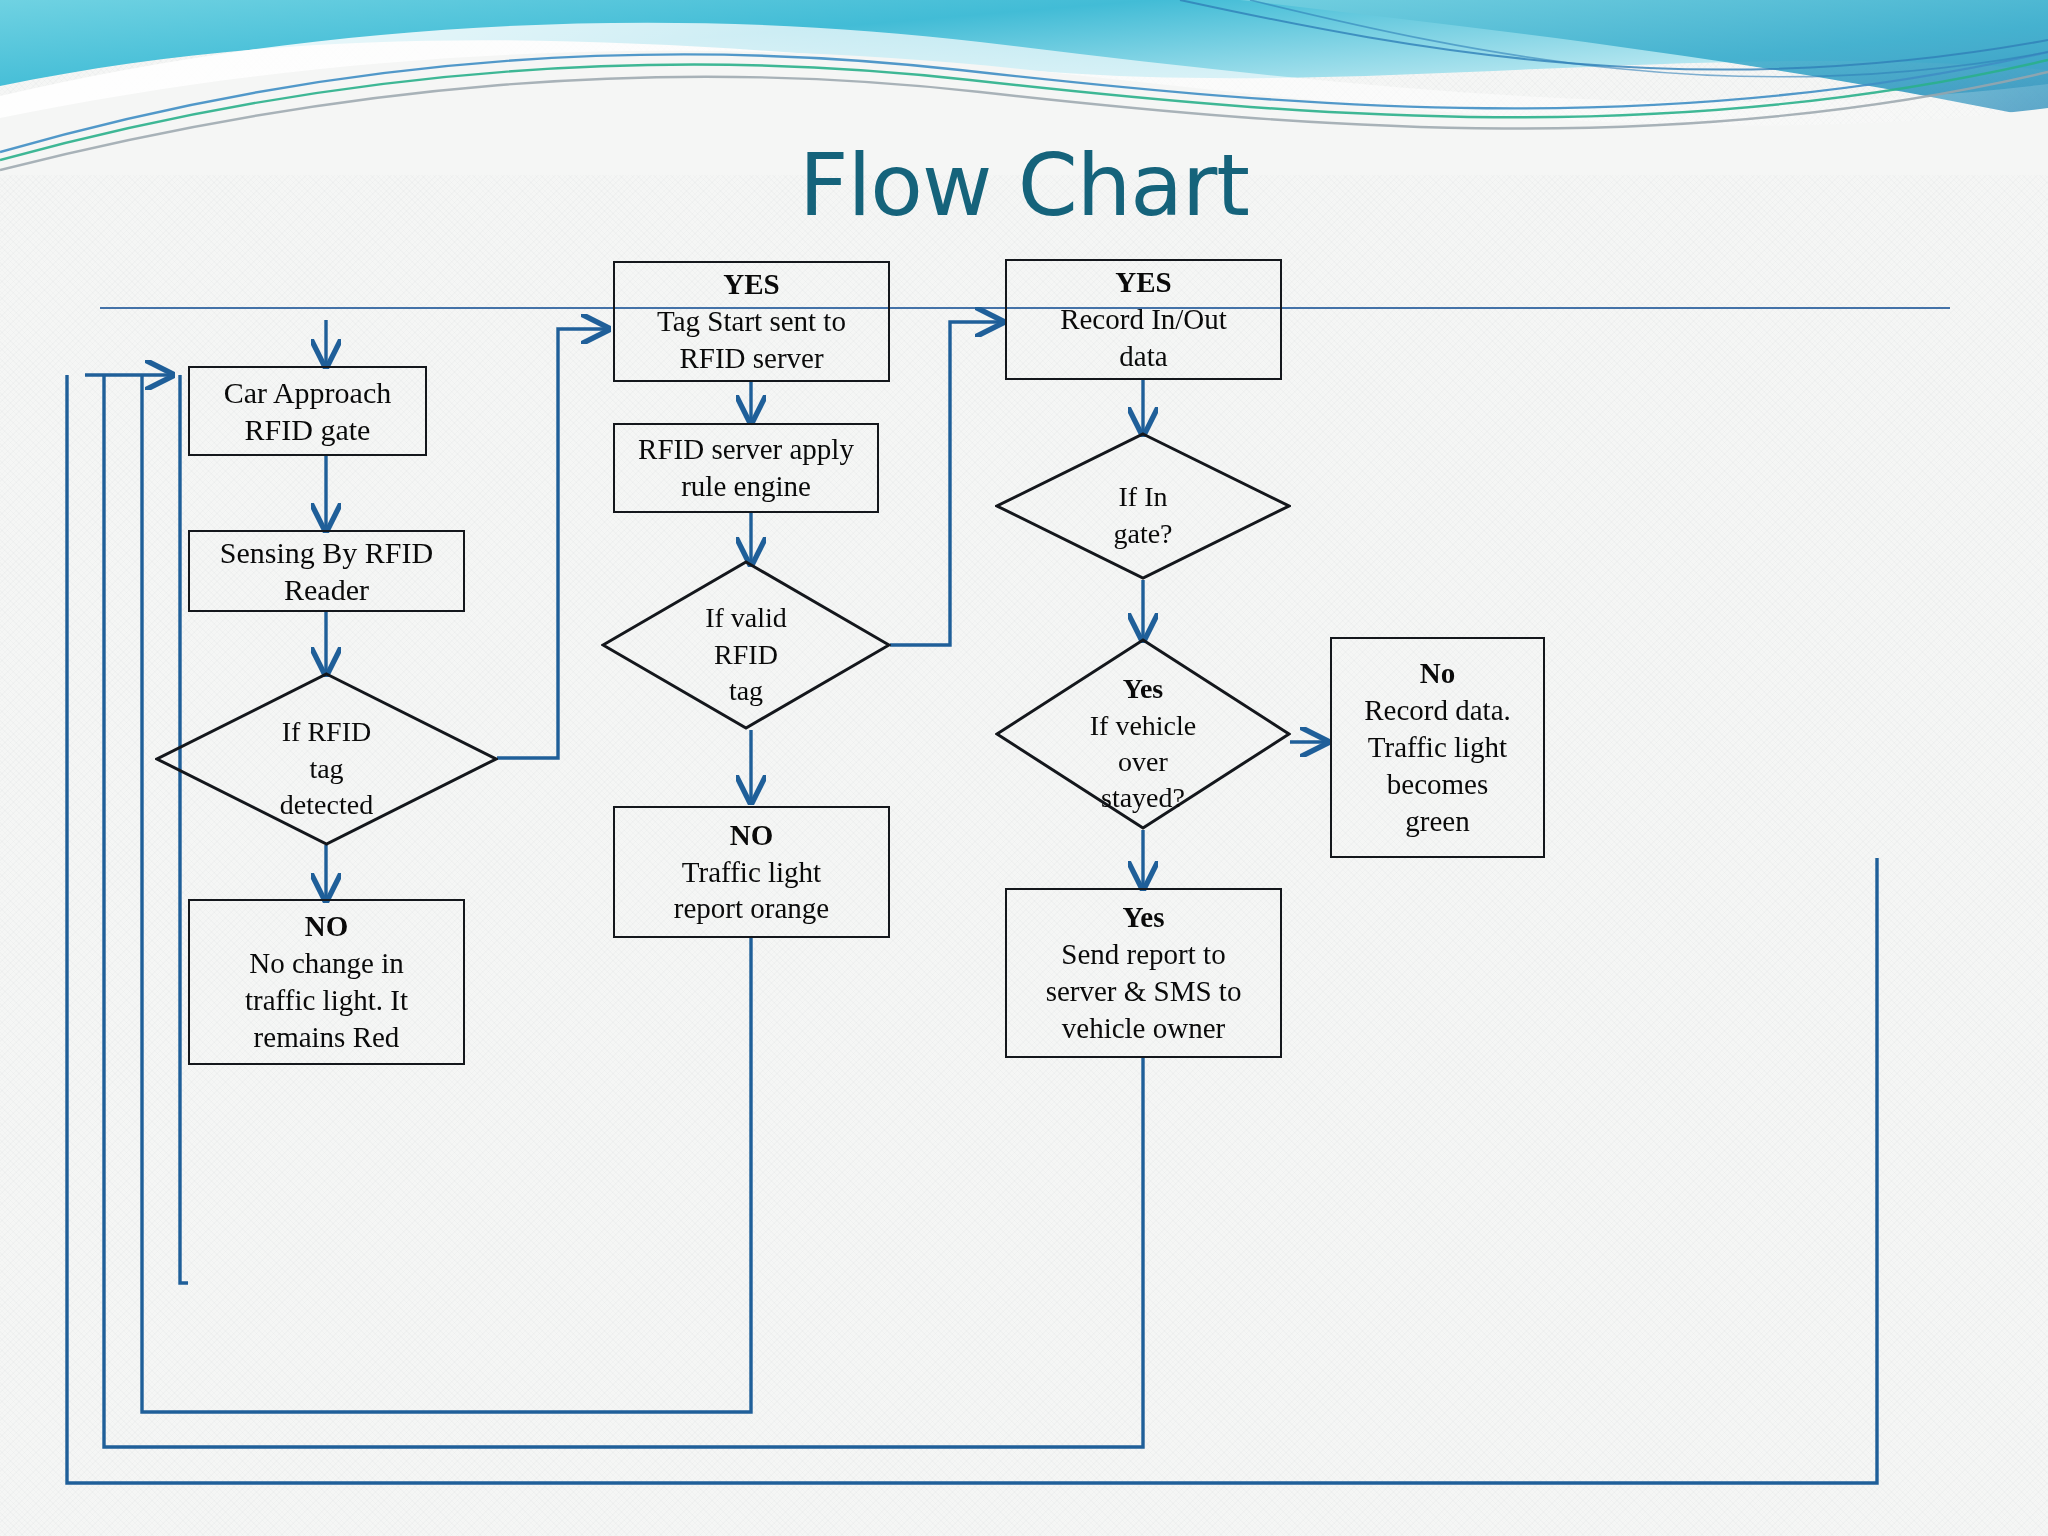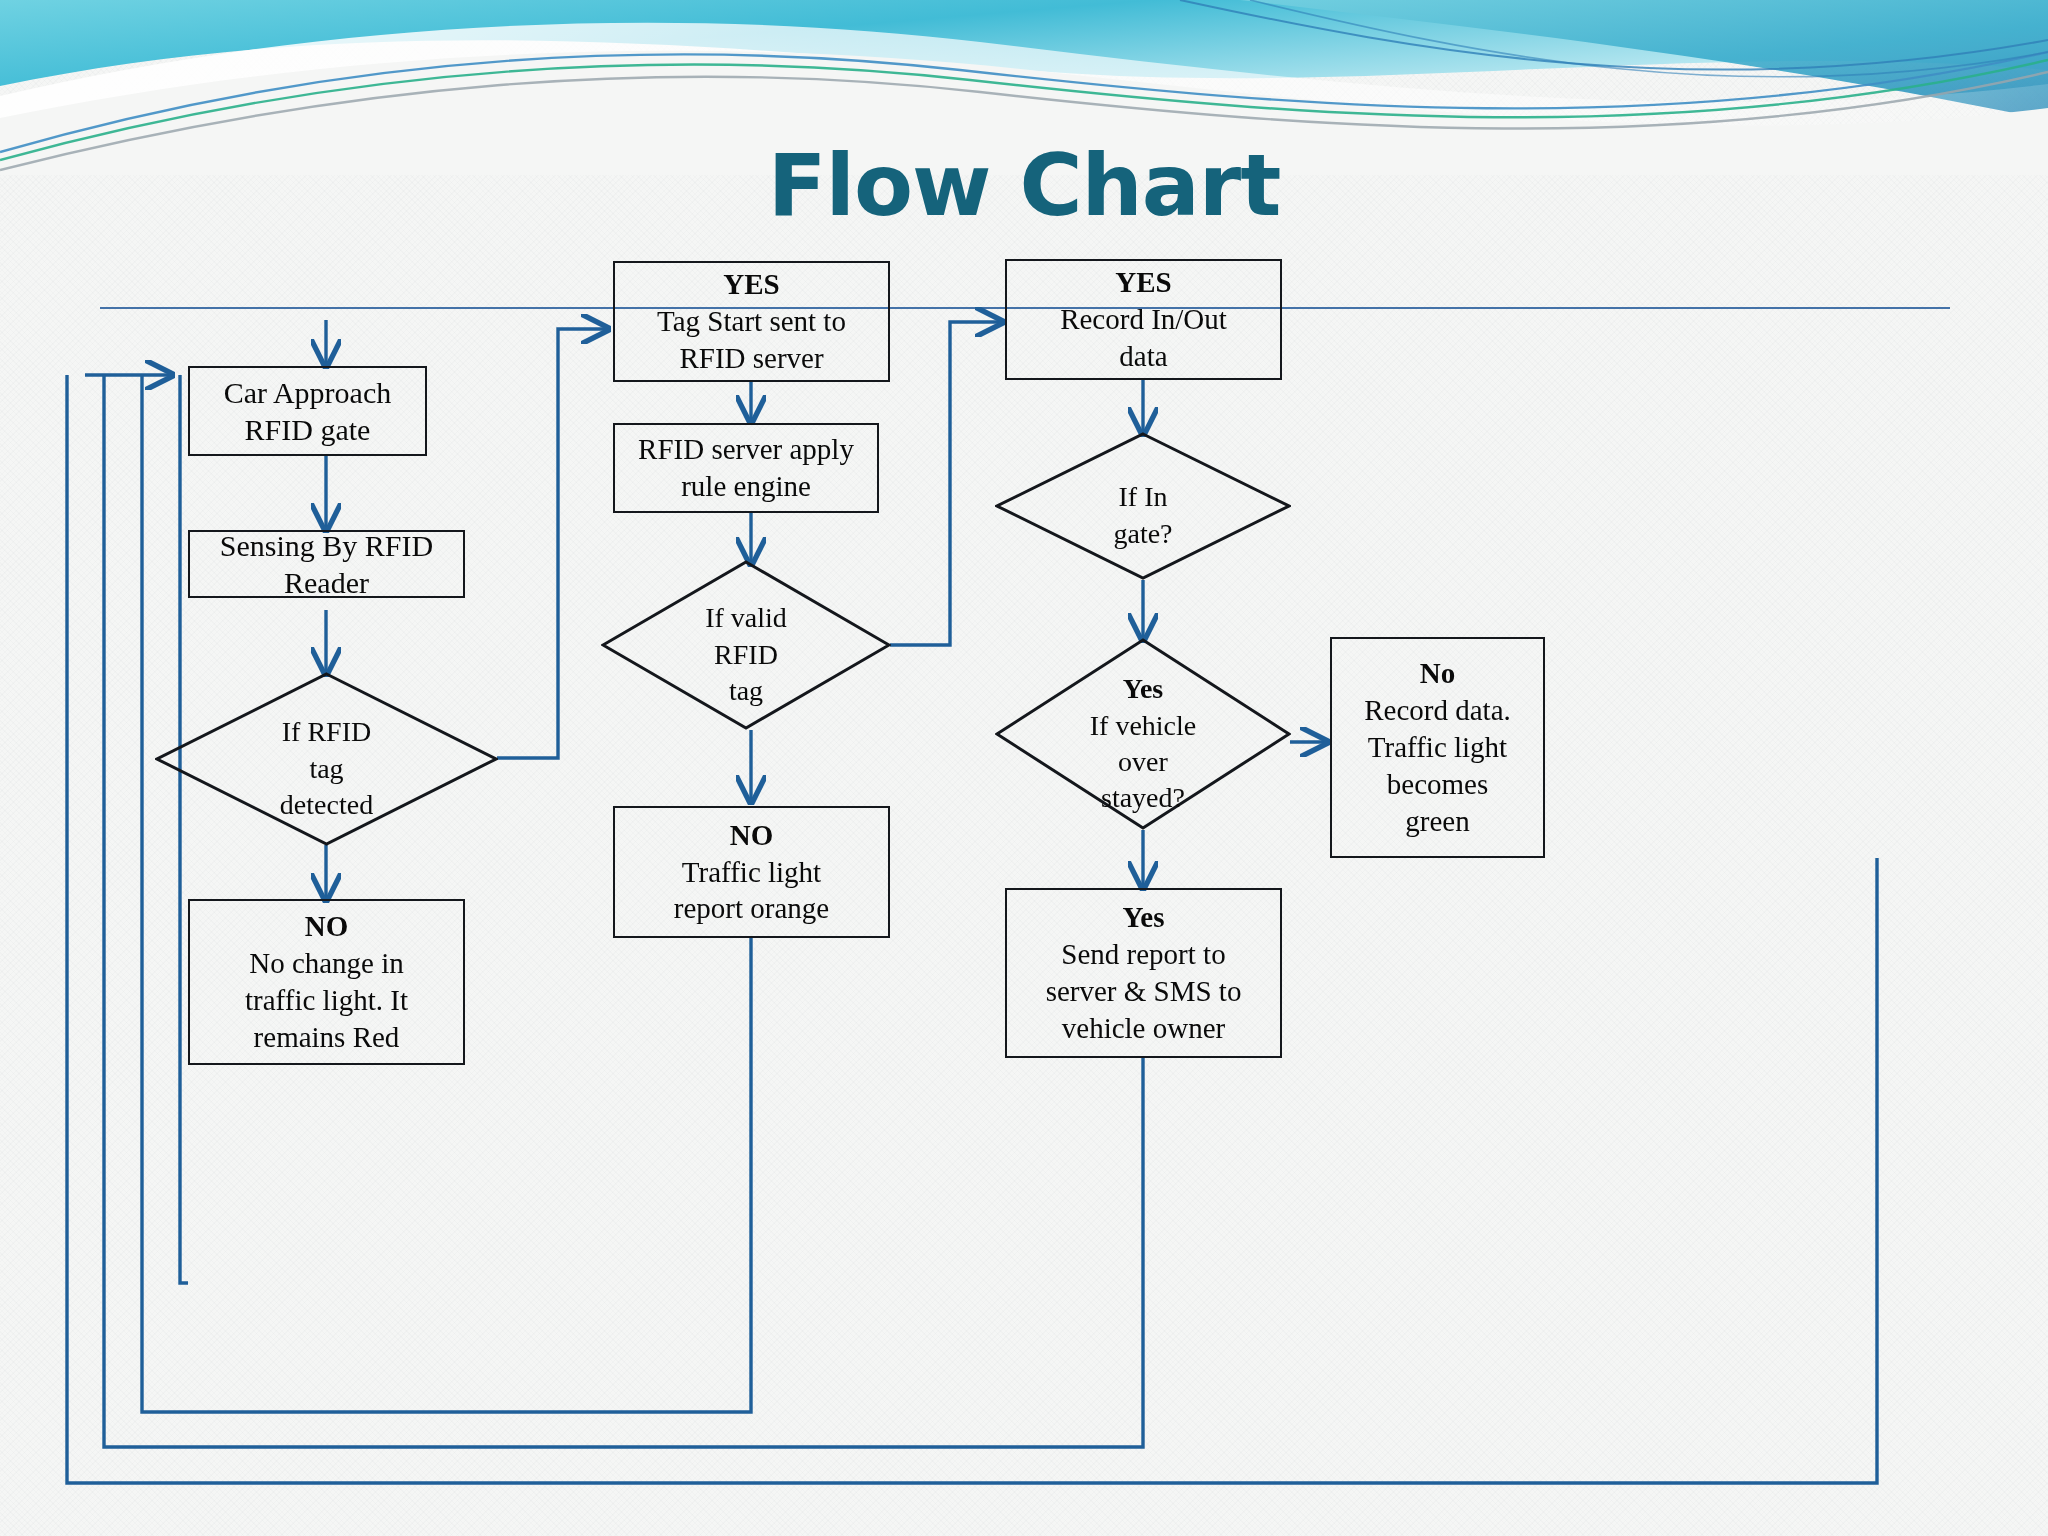--- a/index.html
+++ b/index.html
@@ -19,21 +19,21 @@
       #f5f6f5;
   }
   
   #banner{position:absolute;left:0;top:0;width:2048px;height:175px;overflow:hidden;}
   
   #title{
     position:absolute;left:0;top:142px;width:2048px;
     text-align:center;
     font-family:"DejaVu Sans", sans-serif;
     font-size:86px;
-    font-weight:700;
+    font-weight:400;
     color:#15637b;
     letter-spacing:-1px;
     line-height:1;
   }
   #title-rule{
     position:absolute;left:100px;top:307px;width:1850px;height:0;
     border-top:2px solid #4472a8;
   }
   
   .node{
@@ -141,21 +141,21 @@
   </svg>
 
 
   <div class="node" style="left:188px;top:366px;width:239px;height:90px;font-size:30px;line-height:1.24;">
     <span class="txt">
       <span>Car Approach</span><br>
       <span>RFID gate</span>
     </span>
   </div>
 
-  <div class="node" style="left:188px;top:530px;width:277px;height:68px;font-size:30px;line-height:1.24;">
+  <div class="node" style="left:188px;top:530px;width:277px;height:82px;font-size:30px;line-height:1.24;">
     <span class="txt">
       <span>Sensing By RFID</span><br>
       <span>Reader</span>
     </span>
   </div>
 
   <div class="diamond" style="left:155px;top:672px;width:343px;height:174px;">
     <svg width="343" height="174" viewBox="0 0 343 174">
       <polygon points="171.5,2 341,87 171.5,172 2,87" fill="none" stroke="#14171c" stroke-width="3"></polygon>
     </svg>

